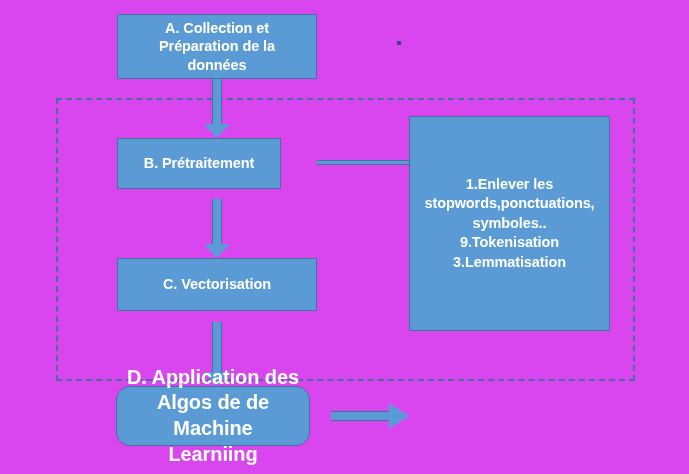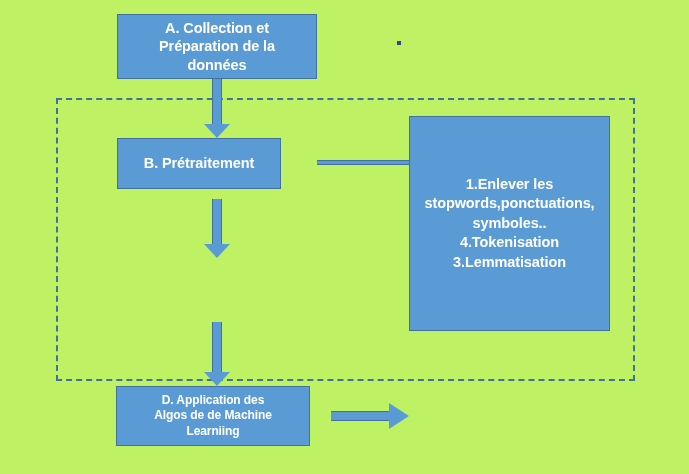--- a/index.html
+++ b/index.html
@@ -7,21 +7,21 @@
     padding: 0;
     background: #ffffff;
   }
   body {
     font-family: "Liberation Sans", sans-serif;
   }
   #canvas {
     position: relative;
     width: 689px;
     height: 474px;
-    background: #bef264;
+    background: #d946ef;
     overflow: hidden;
   }
 
   
   .box {
     position: absolute;
     box-sizing: border-box;
     background: #5B9BD5;
     border: 1px solid #41719C;
     color: #ffffff;
@@ -38,21 +38,21 @@
     display: block;
     width: 100%;
     padding: 0 6px;
     box-sizing: border-box;
     white-space: pre-line;
   }
 
   #box-a  { left: 117px; top: 14px;  width: 200px; height: 65px;  font-size: 14.5px; }
   #box-b  { left: 117px; top: 138px; width: 164px; height: 51px;  font-size: 14.5px; }
   #box-c  { left: 117px; top: 258px; width: 200px; height: 53px;  font-size: 14.5px; }
-  #box-d  { left: 116px; top: 386px; width: 194px; height: 60px;  font-size: 12px; }
+  #box-d  { left: 116px; top: 386px; width: 194px; height: 60px;  font-size: 20px; border-radius: 14px; }
   #box-eval { left: 409px; top: 386px; width: 201px; height: 60px; font-size: 14.5px; }
   #box-detail {
     left: 409px; top: 116px; width: 201px; height: 215px;
     font-size: 14.5px;
     align-items: center;
   }
   #box-detail .txt { line-height: 1.34; }
 
   
   #dashed-group {
@@ -179,29 +179,32 @@
   <div class="box" id="box-b">
     <span class="txt">B.          Prétraitement</span>
   </div>
 
   <div id="connector-b-detail"></div>
 
   <div class="box" id="box-detail">
     <span class="txt">1.Enlever les
 stopwords,ponctuations,
 symboles..
-4.Tokenisation
+9.Tokenisation
 3.Lemmatisation</span>
   </div>
 
   <div class="arrow-down" id="arrow-bc">
     <div class="shaft"></div>
     <div class="head"></div>
   </div>
 
+  <div class="box" id="box-c">
+    <span class="txt">C.          Vectorisation</span>
+  </div>
 
   <div class="arrow-down" id="arrow-cd">
     <div class="shaft"></div>
     <div class="head"></div>
   </div>
 
   <div class="box" id="box-d">
     <span class="txt">D.          Application des
 Algos de de Machine
 Learniing</span>

